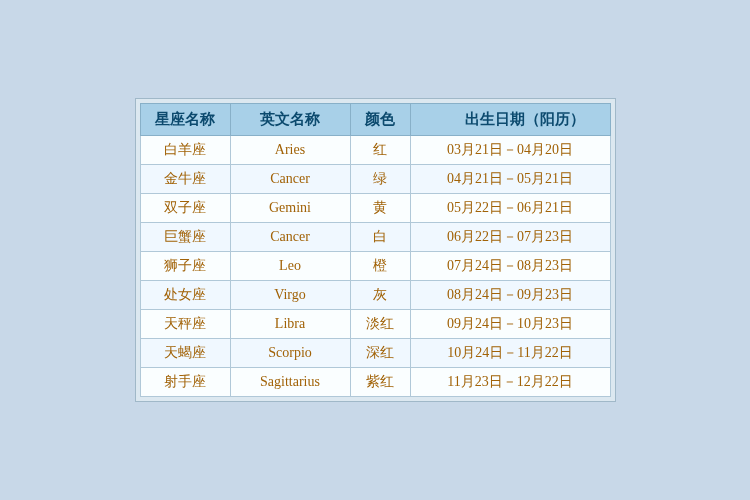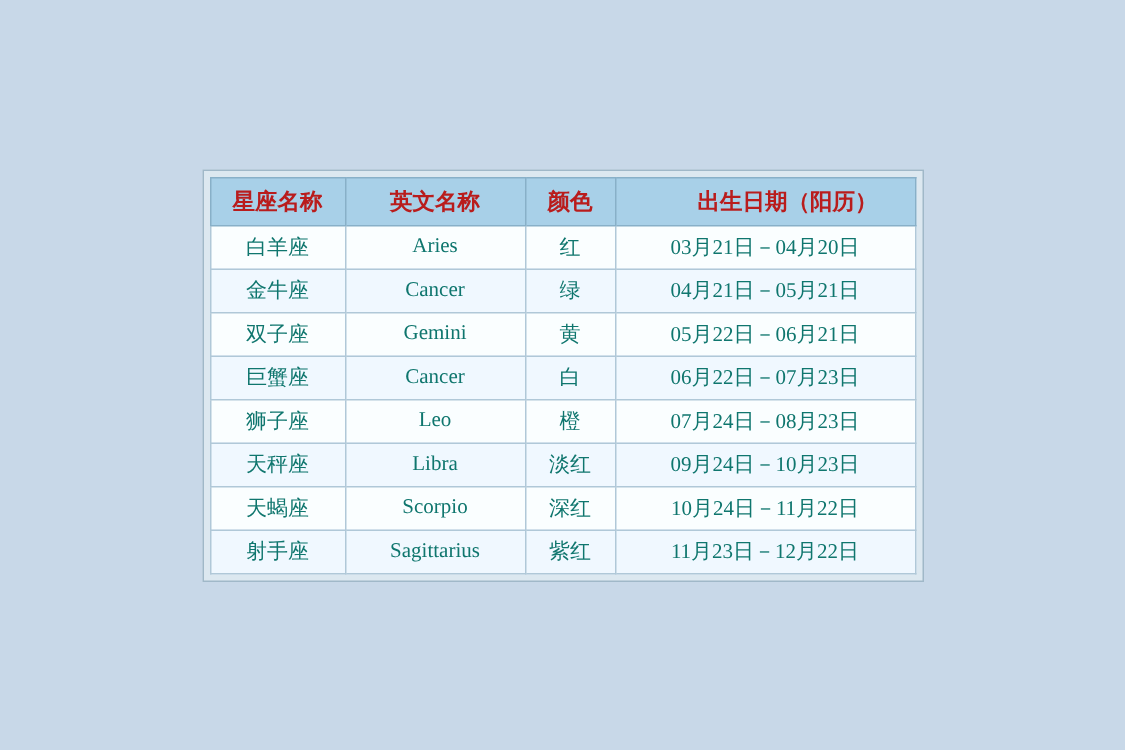--- a/index.html
+++ b/index.html
@@ -29,29 +29,29 @@
       background-color: #f0f8ff;
     }
 
     th {
       background-color: #a8d0e8;
       border: 1px solid #88b0c8;
       padding: 6px 14px;
       text-align: center;
       font-size: 15px;
       font-weight: bold;
-      color: #b91c1c;
+      color: #0c4a6e;
     }
 
     td {
       border: 1px solid #b0c8d8;
       padding: 5px 14px;
       text-align: center;
       font-size: 14px;
-      color: #0f766e;
+      color: #a16207;
       background-color: #f8fcff;
     }
 
     tr:nth-child(even) td {
       background-color: #f0f8ff;
     }
 
     tr:nth-child(odd) td {
       background-color: #fafeff;
     }
@@ -99,20 +99,26 @@
           <td>白</td>
           <td>06月22日－07月23日</td>
         </tr>
         <tr>
           <td>狮子座</td>
           <td>Leo</td>
           <td>橙</td>
           <td>07月24日－08月23日</td>
         </tr>
         <tr>
+          <td>处女座</td>
+          <td>Virgo</td>
+          <td>灰</td>
+          <td>08月24日－09月23日</td>
+        </tr>
+        <tr>
           <td>天秤座</td>
           <td>Libra</td>
           <td>淡红</td>
           <td>09月24日－10月23日</td>
         </tr>
         <tr>
           <td>天蝎座</td>
           <td>Scorpio</td>
           <td>深红</td>
           <td>10月24日－11月22日</td>

